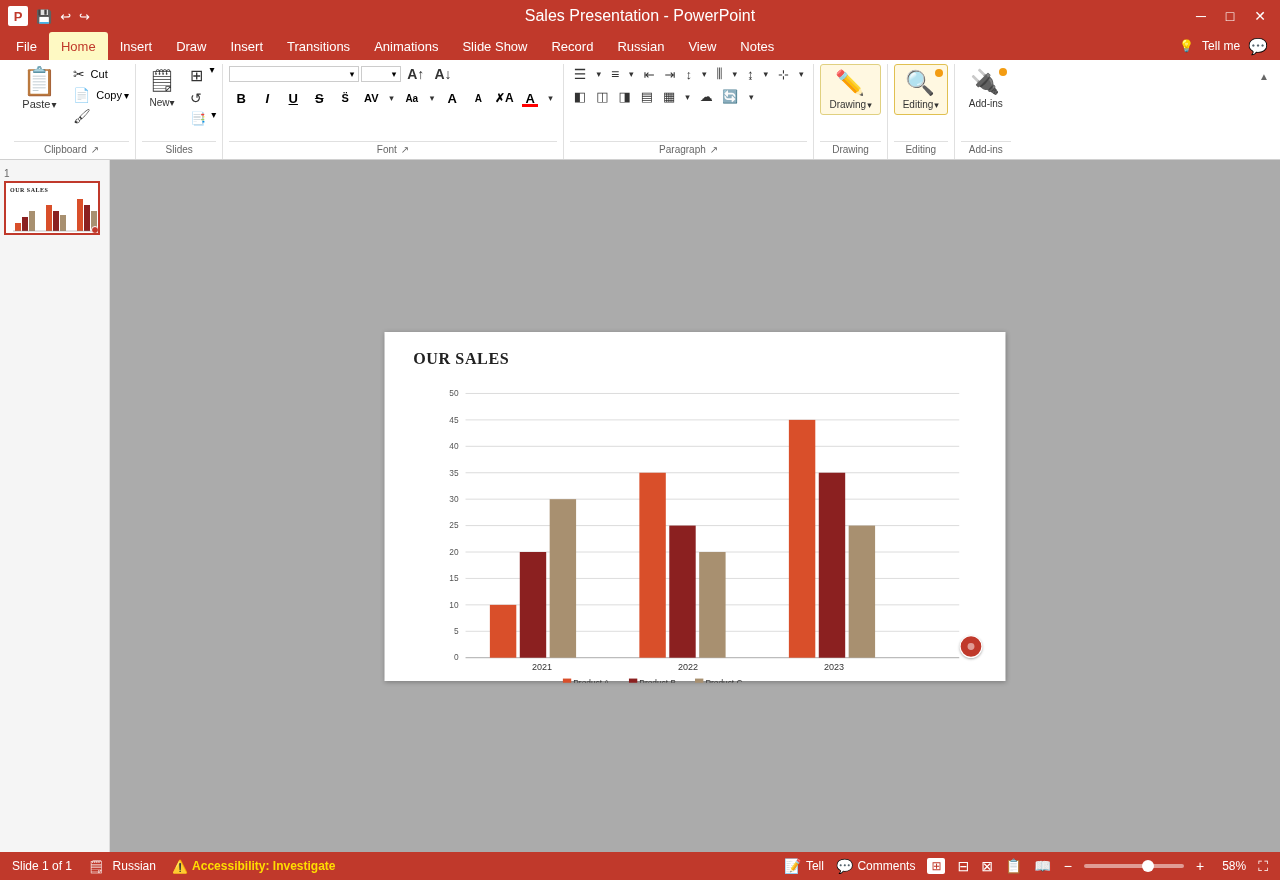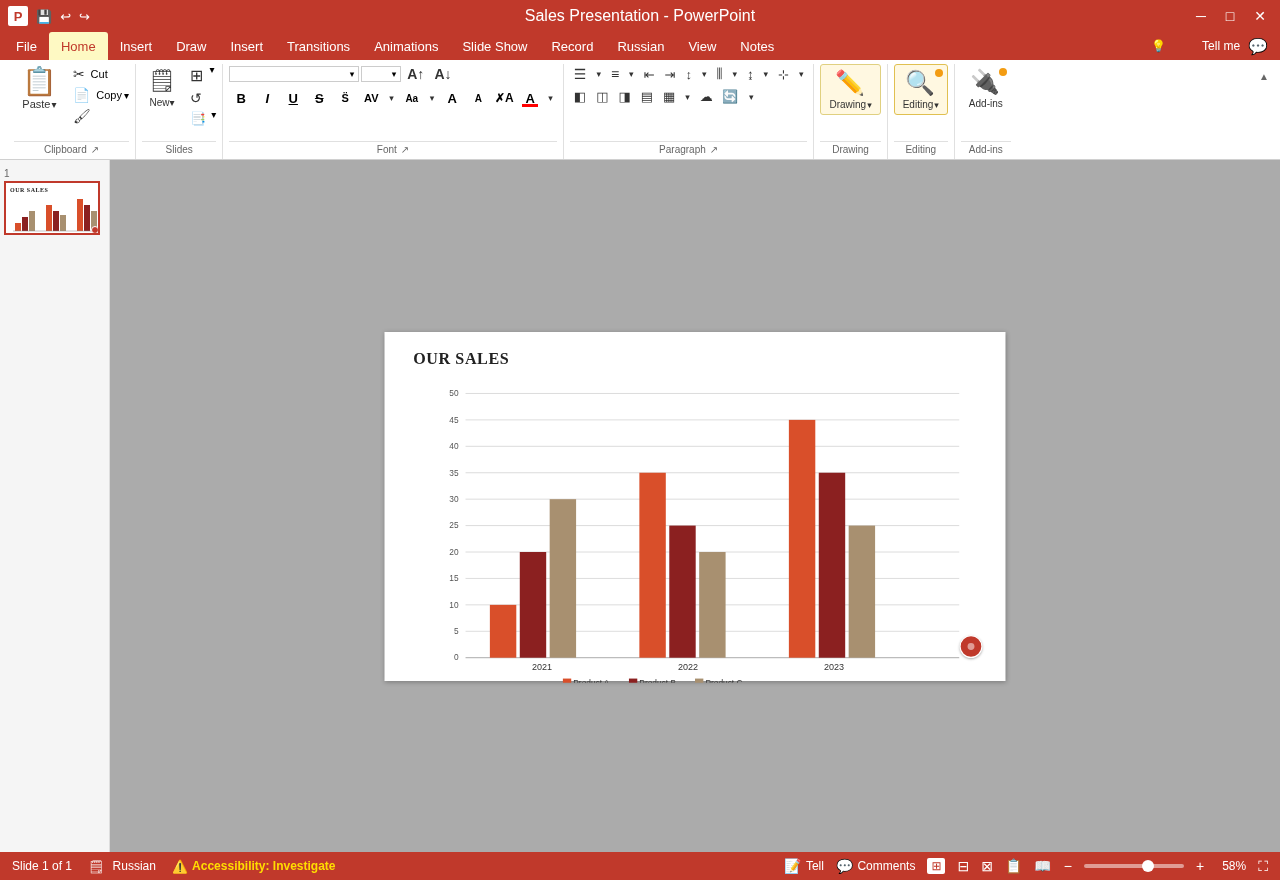--- a/index.html
+++ b/index.html
@@ -83,21 +83,21 @@
   <div class="menu-item">Transitions</div>
   <div class="menu-item">Animations</div>
   <div class="menu-item">Slide Show</div>
   <div class="menu-item">Record</div>
   <div class="menu-item">Russian</div>
   <div class="menu-item">View</div>
   <div class="menu-item">Notes</div>
   <div style="flex:1;"></div>
   <div style="display:flex; align-items:center; gap:8px; color:white; font-size:12px; padding:0 8px;">
     <span>💡</span>
-    <span style="cursor:pointer;margin-left:28px;">Tell me</span>
+    <span style="cursor:pointer;">Tell me</span>
     <span style="cursor:pointer; font-size:16px;">💬</span>
   </div>
 </div>
 
 <div class="ribbon">
 
   <div class="ribbon-group">
     <div class="ribbon-group-content">
 
       <div class="rb-btn paste-btn" style="padding: 4px 8px; min-width:44px;">

